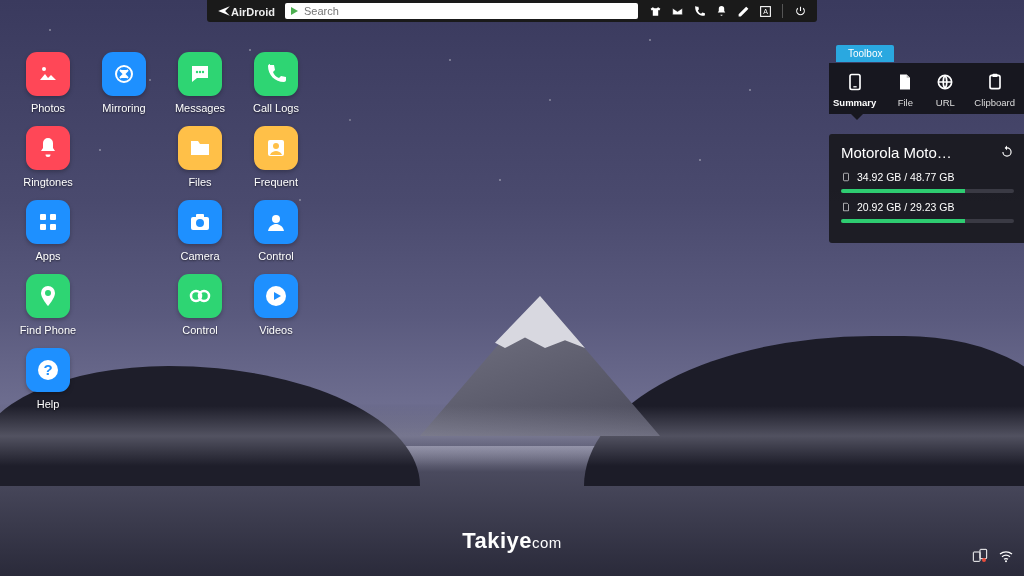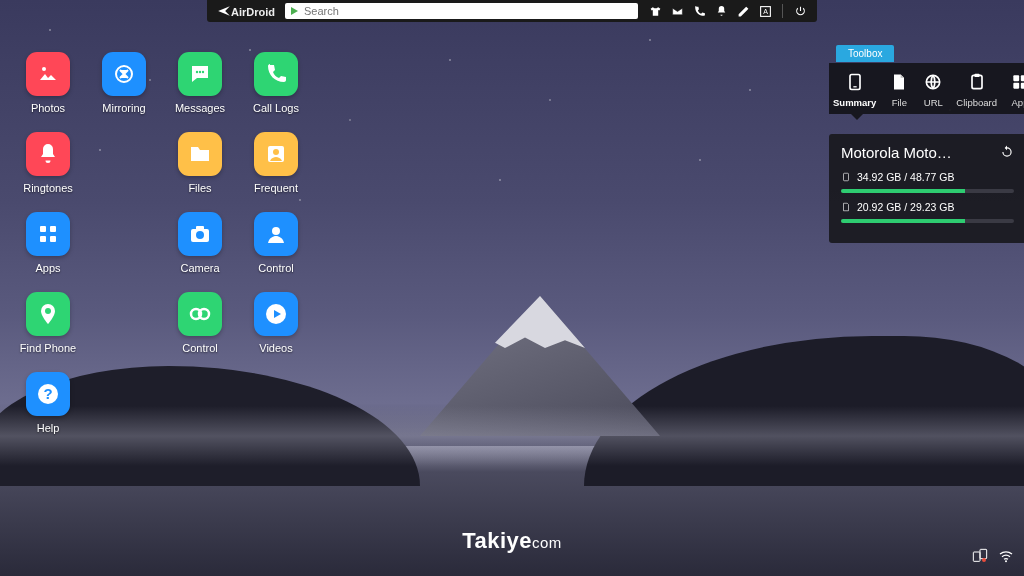--- a/index.html
+++ b/index.html
@@ -74,36 +74,36 @@
   .topbar .search-wrap input { flex: 1; border: none; outline: none; font-size: 11px; color: #333; background: transparent; }
   .topbar .play-tri { width:0; height:0; border-left:7px solid #4caf50; border-top:4px solid transparent; border-bottom:4px solid transparent; position: relative;}
   .topbar .right-icons { display: flex; align-items: center; gap: 8px; padding: 0 10px; }
   .topbar .right-icons .div { width:1px; height:14px; background:#555; margin:0 2px; }
   .topbar .ic { width: 14px; height: 14px; display: flex; align-items: center; justify-content: center; cursor: pointer; }
   .topbar .ic svg { width: 13px; height: 13px; }
 
   
   .grid {
     position: absolute; top: 52px; left: 10px; z-index: 2;
-    display: grid; grid-template-columns: repeat(4, 76px); gap: 18px 0;
+    display: grid; grid-template-columns: repeat(4, 76px); gap: 12px 0;
   }
   .app { display: flex; flex-direction: column; align-items: center; gap: 6px; cursor: pointer; }
   .app .tile { width: 44px; height: 44px; border-radius: 11px; display:flex; align-items:center; justify-content:center; box-shadow: 0 2px 4px rgba(0,0,0,.25); }
   .app .tile svg { width: 24px; height: 24px; }
   .app .lbl { font-size: 11px; color: #fff; text-shadow: 0 1px 2px rgba(0,0,0,.6); }
 
   
   .toolbox {
     position: absolute; right: 0; top: 45px; width: 195px; z-index: 3;
     color: #fff; font-size: 11px;
   }
   .toolbox .tabhead { height: 18px; padding-left: 7px; }
   .toolbox .tabhead span { background: #2aa8e0; padding: 3px 12px; border-radius: 2px 2px 0 0; font-size: 10px; display:inline-block; }
   .toolbox .toolrow {
-    background: rgba(20,20,25,.92); display: flex; padding: 8px 4px 6px 4px; gap: 12px;
+    background: rgba(20,20,25,.92); display: flex; padding: 8px 4px 6px 4px; gap: 18px;
     justify-content: space-between;
   }
   .toolbox .tool { display: flex; flex-direction: column; align-items: center; gap: 4px; flex:1; cursor:pointer; }
   .toolbox .tool .ic { width: 22px; height: 22px; display:flex; align-items:center; justify-content:center; }
   .toolbox .tool .ic svg { width: 20px; height: 20px; }
   .toolbox .tool .tl { font-size: 9.5px; color: #ddd; white-space: nowrap; }
   .toolbox .tool.active .tl { color: #fff; font-weight:600; }
   .toolbox .caret { width:0; height:0; border-left:6px solid transparent; border-right:6px solid transparent; border-top:6px solid rgba(20,20,25,.92); margin-left:22px; }
   .device {
     margin-top: 14px; background: rgba(25,25,30,.92); border-radius: 3px 0 0 3px; padding: 10px 10px 12px 12px;

